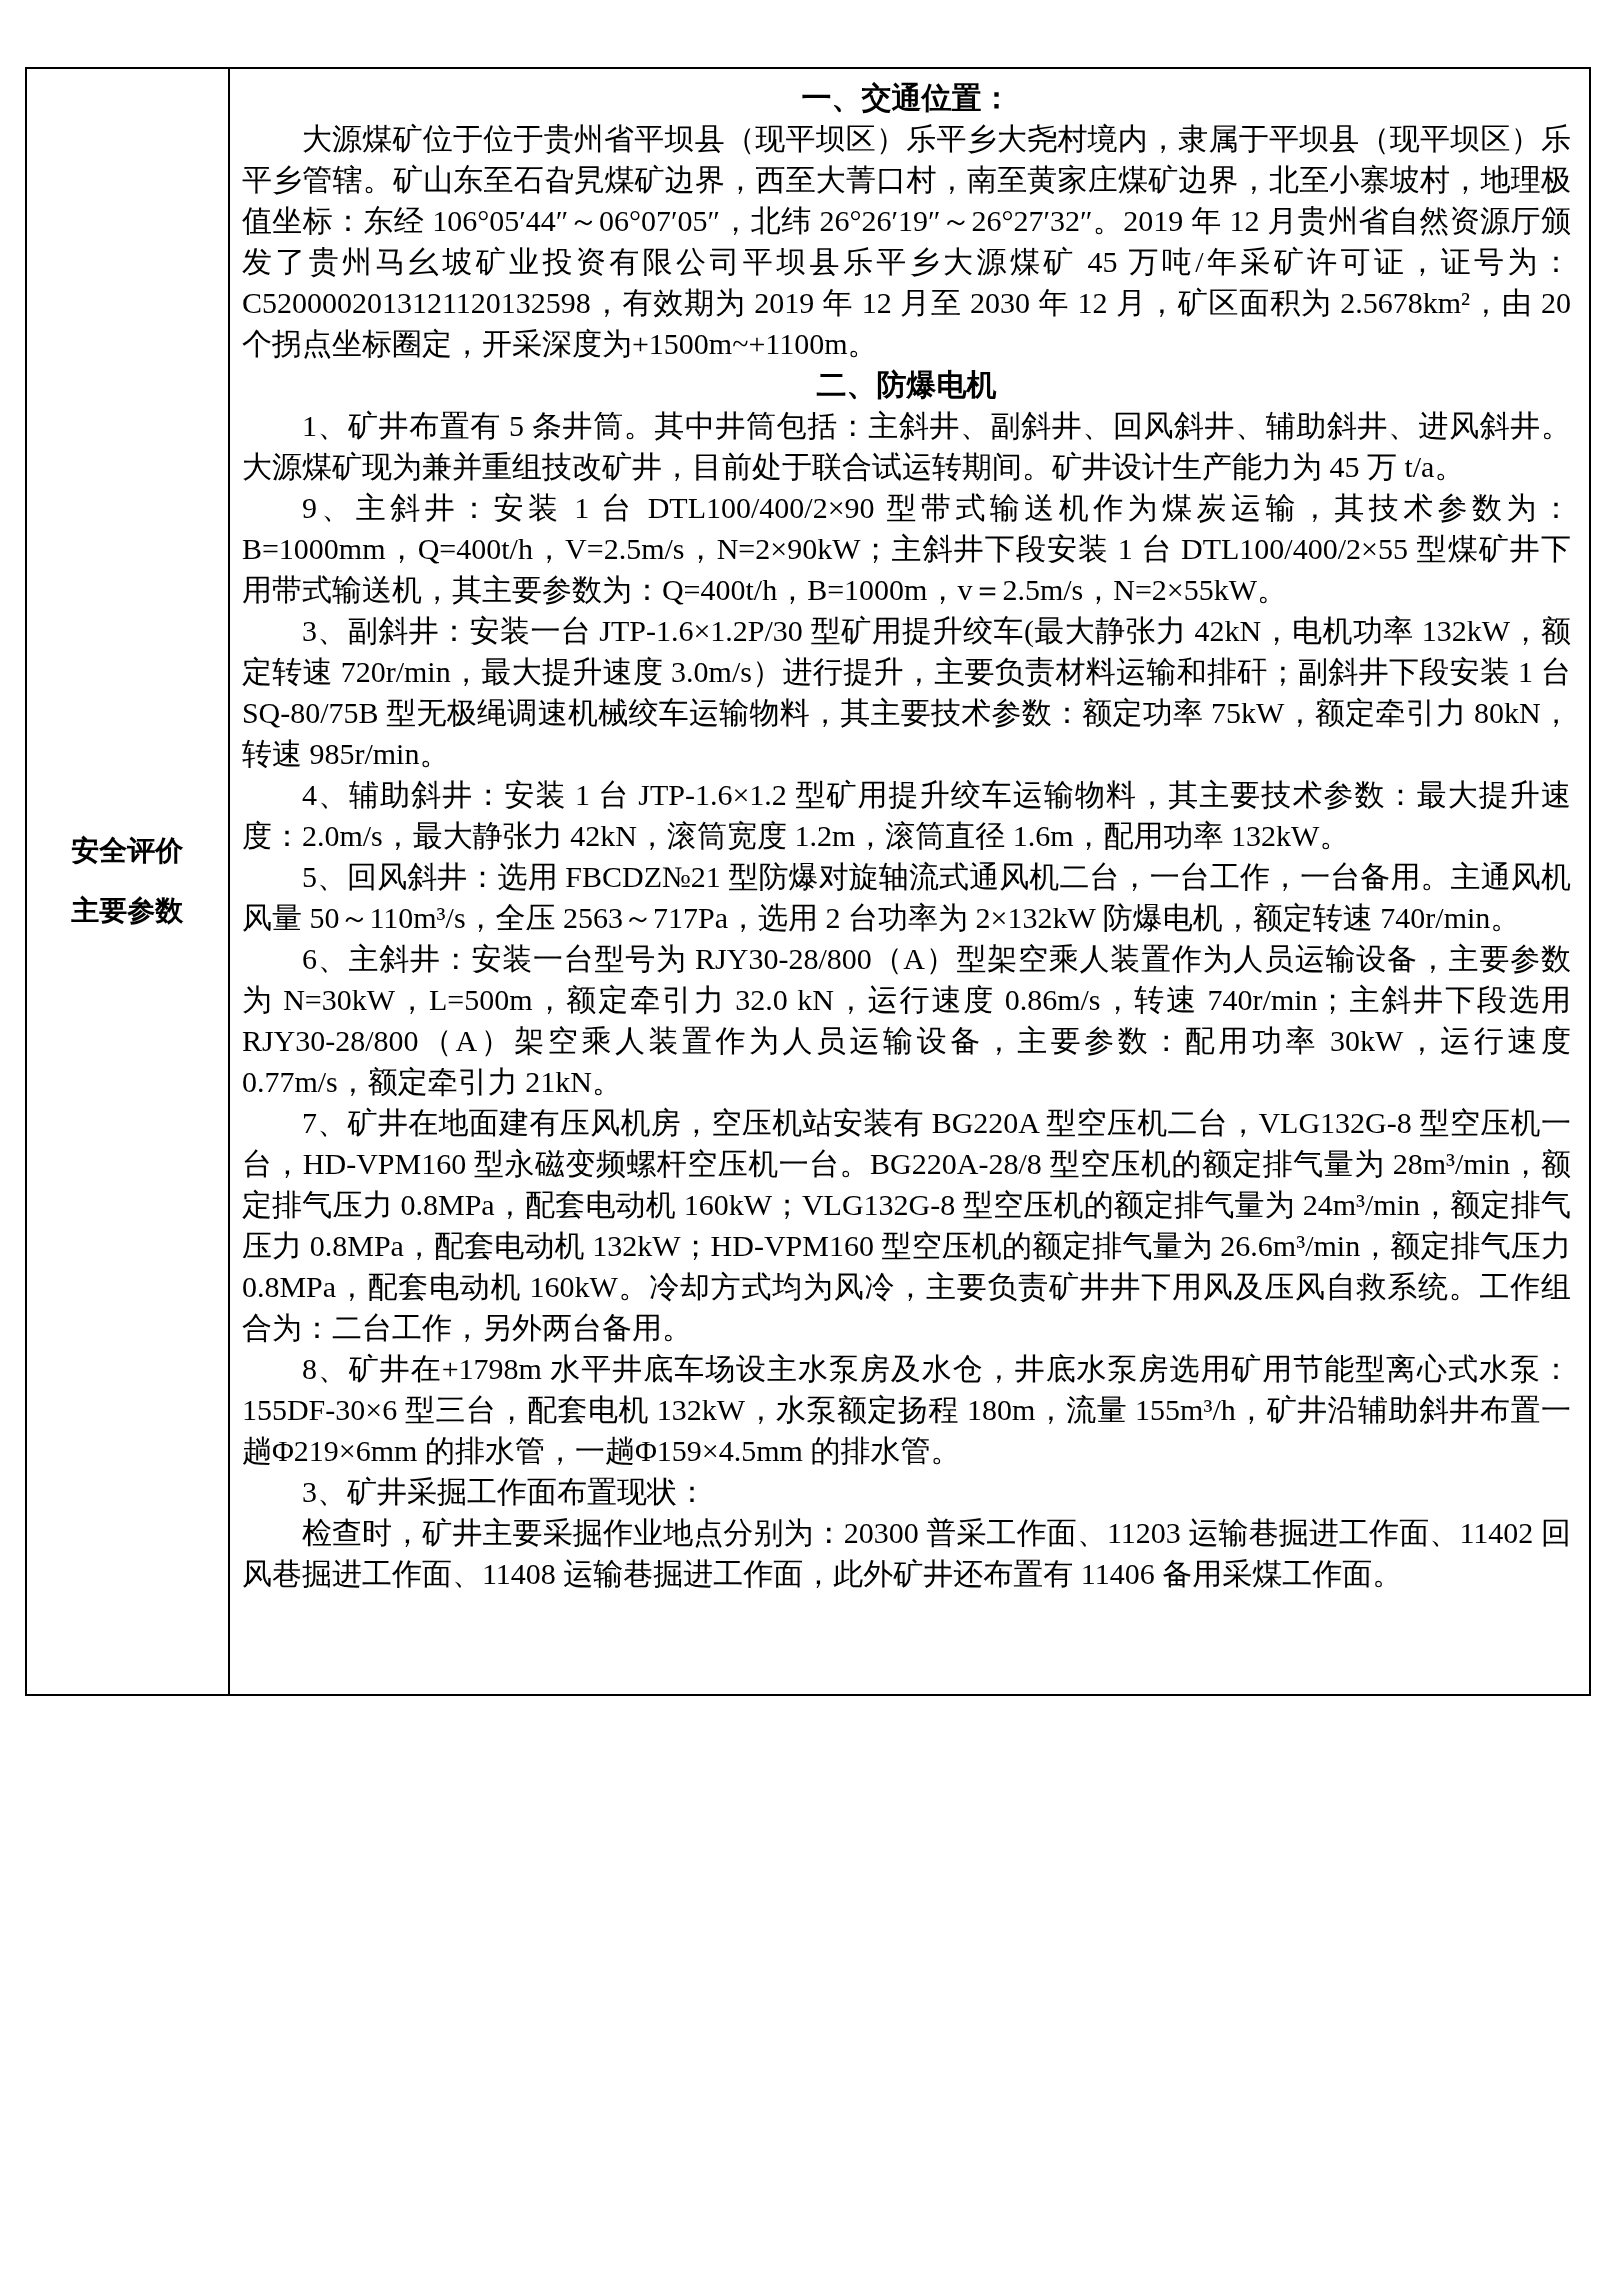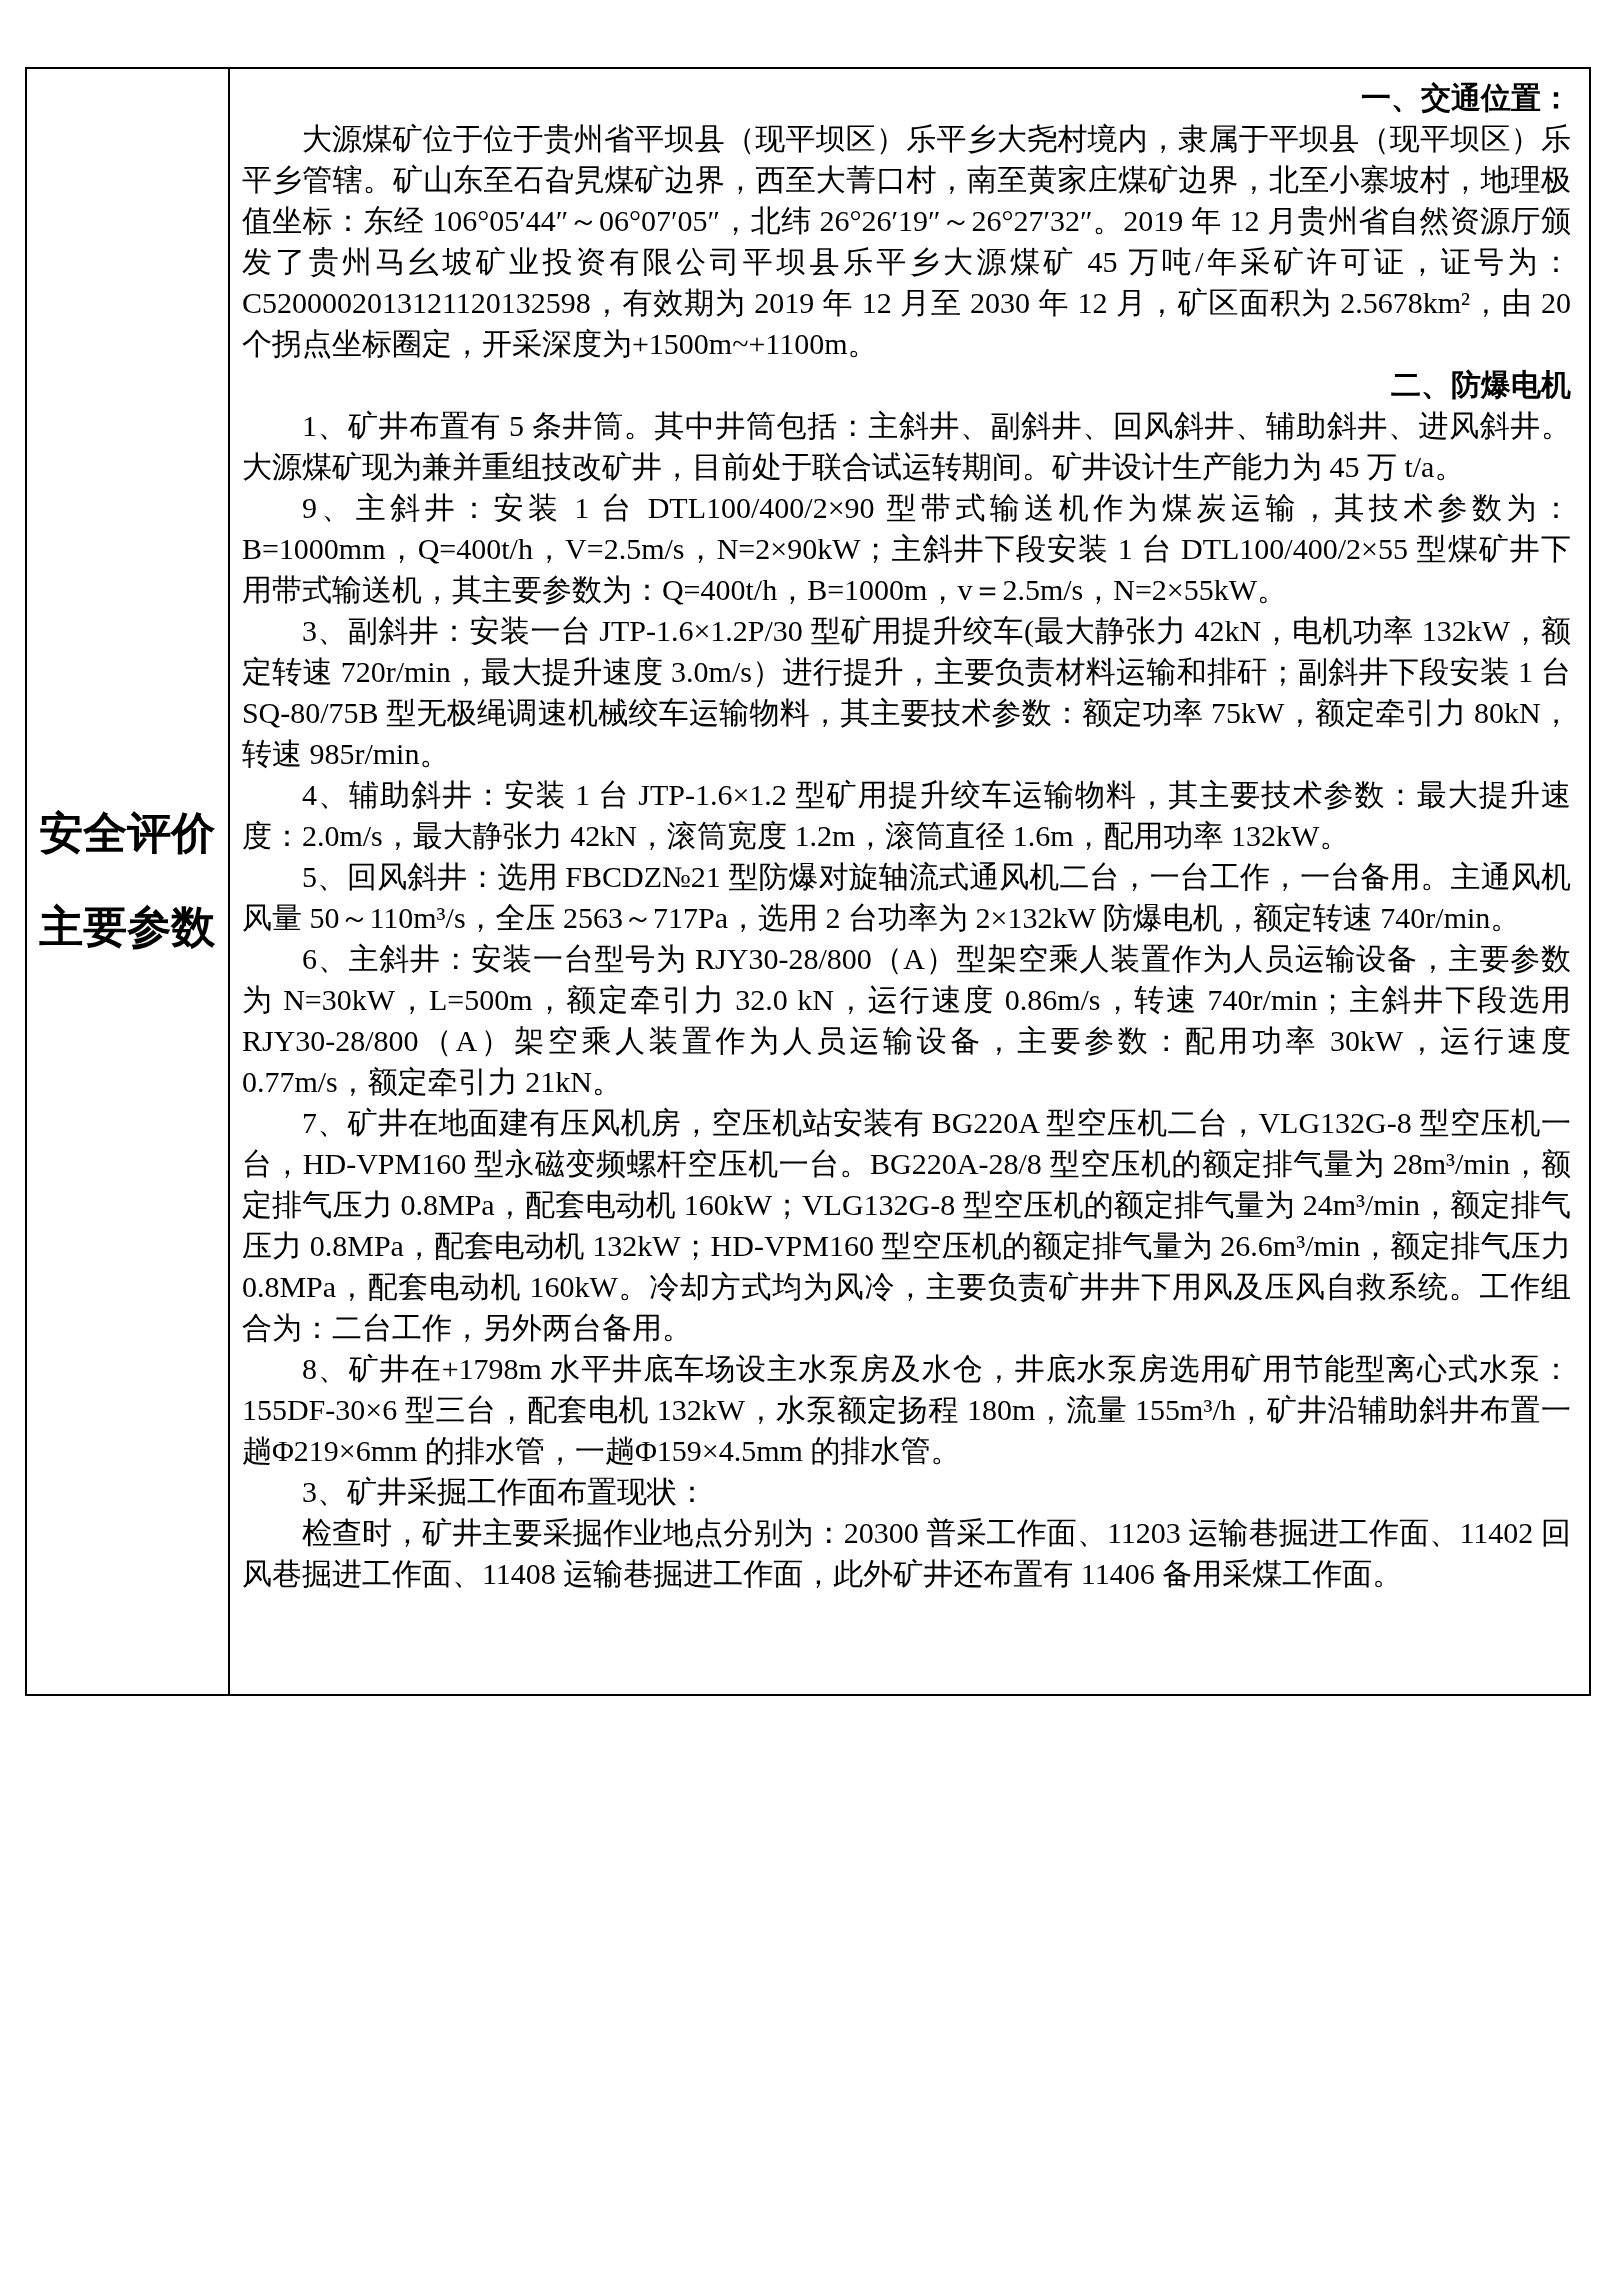--- a/index.html
+++ b/index.html
@@ -22,21 +22,21 @@
     border-collapse: collapse;
     table-layout: fixed;
   }
   .doc-table, .doc-table td {
     border: 2.9px solid #000000;
   }
   td.label-cell {
     width: 186px;
     text-align: center;
     vertical-align: middle;
-    font-size: 44px;
+    font-size: 28px;
     font-weight: bold;
     line-height: 2.15;
     padding: 0 7.8px;
   }
   td.content-cell {
     vertical-align: top;
     padding: 7.8px 17.6px 9.8px 11.8px;
   }
   td.row1-content {
     height: 1607px;
@@ -48,21 +48,21 @@
     font-size: 30px;
   }
   .content-cell p {
     margin: 0;
     font-size: 30px;
     line-height: 41px;
     text-align: justify;
   }
   .content-cell p.h {
     font-weight: bold;
-    text-align: right;
+    text-align: center;
   }
   .content-cell p.ind {
     text-indent: 2em;
   }
   .label-line { display: block; }
 </style>
 </head>
 <body>
 
 <table class="doc-table">

